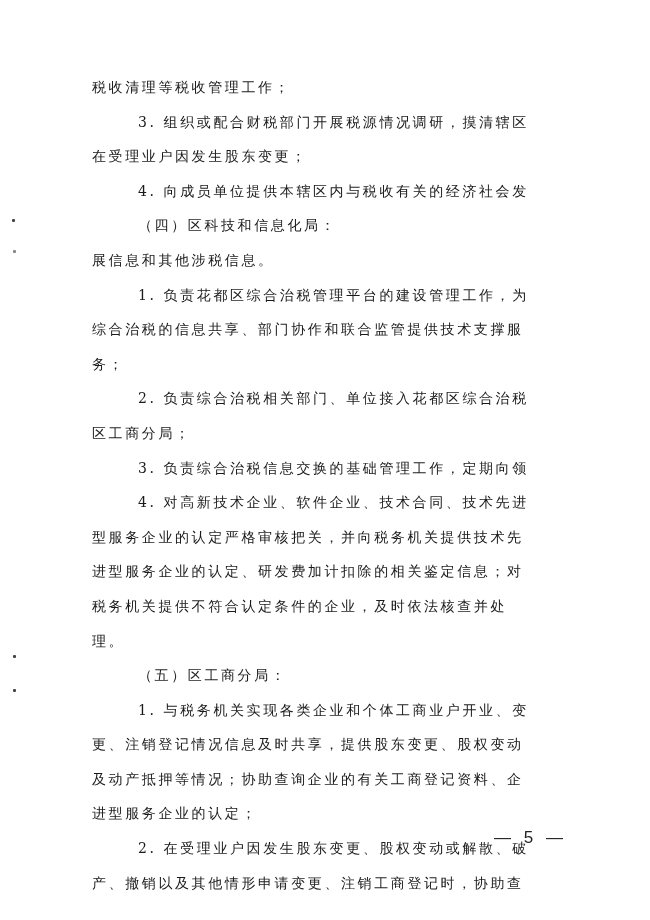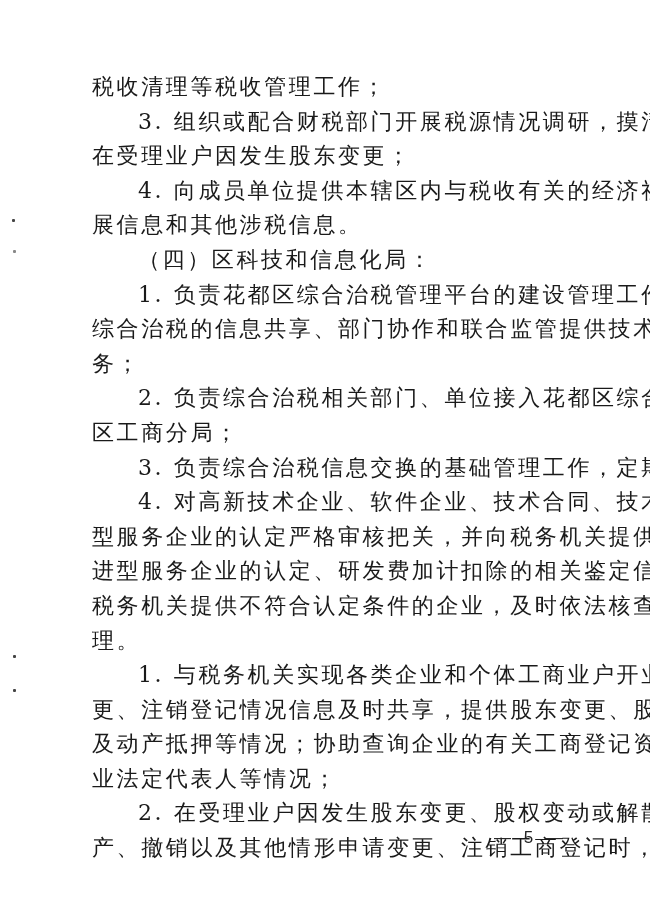--- a/index.html
+++ b/index.html
@@ -13,21 +13,21 @@
   }
   .page {
     position: absolute;
     left: 92px;
     top: 70px;
     width: 470px;
   }
   .line {
     height: 34.6px;
     line-height: 34.6px;
-    font-size: 22px;
+    font-size: 14px;
     letter-spacing: 2.6px;
     white-space: nowrap;
     overflow: visible;
   }
   .indent { padding-left: 46px; }
   .page-number {
     position: absolute;
     left: 494px;
     top: 828px;
     font-family: "Liberation Sans", sans-serif;
@@ -43,37 +43,38 @@
   }
 </style>
 </head>
 <body>
 
 <div class="page">
   <div class="line">税收清理等税收管理工作；</div>
   <div class="line indent">3. 组织或配合财税部门开展税源情况调研，摸清辖区</div>
   <div class="line">在受理业户因发生股东变更；</div>
   <div class="line indent">4. 向成员单位提供本辖区内与税收有关的经济社会发</div>
+  <div class="line indent">（四）区科技和信息化局：</div>
   <div class="line">展信息和其他涉税信息。</div>
-  <div class="line indent">（四）区科技和信息化局：</div>
   <div class="line indent">1. 负责花都区综合治税管理平台的建设管理工作，为</div>
   <div class="line">综合治税的信息共享、部门协作和联合监管提供技术支撑服</div>
   <div class="line">务；</div>
   <div class="line indent">2. 负责综合治税相关部门、单位接入花都区综合治税</div>
   <div class="line">区工商分局；</div>
   <div class="line indent">3. 负责综合治税信息交换的基础管理工作，定期向领</div>
   <div class="line indent">4. 对高新技术企业、软件企业、技术合同、技术先进</div>
   <div class="line">型服务企业的认定严格审核把关，并向税务机关提供技术先</div>
   <div class="line">进型服务企业的认定、研发费加计扣除的相关鉴定信息；对</div>
   <div class="line">税务机关提供不符合认定条件的企业，及时依法核查并处</div>
   <div class="line">理。</div>
+  <div class="line indent">（五）区工商分局：</div>
   <div class="line indent">1. 与税务机关实现各类企业和个体工商业户开业、变</div>
   <div class="line">更、注销登记情况信息及时共享，提供股东变更、股权变动</div>
   <div class="line">及动产抵押等情况；协助查询企业的有关工商登记资料、企</div>
-  <div class="line">业法定代表人等情况；</div>
+  <div class="line">进型服务企业的认定；</div>
   <div class="line indent">2. 在受理业户因发生股东变更、股权变动或解散、破</div>
   <div class="line">产、撤销以及其他情形申请变更、注销工商登记时，协助查</div>
 </div>
 
 <div class="page-number">— 5 —</div>
 
 <div class="speck" style="left:12px; top:219px;"></div>
 <div class="speck" style="left:13px; top:250px; background:#888;"></div>
 <div class="speck" style="left:13px; top:655px;"></div>
 <div class="speck" style="left:13px; top:689px;"></div>

